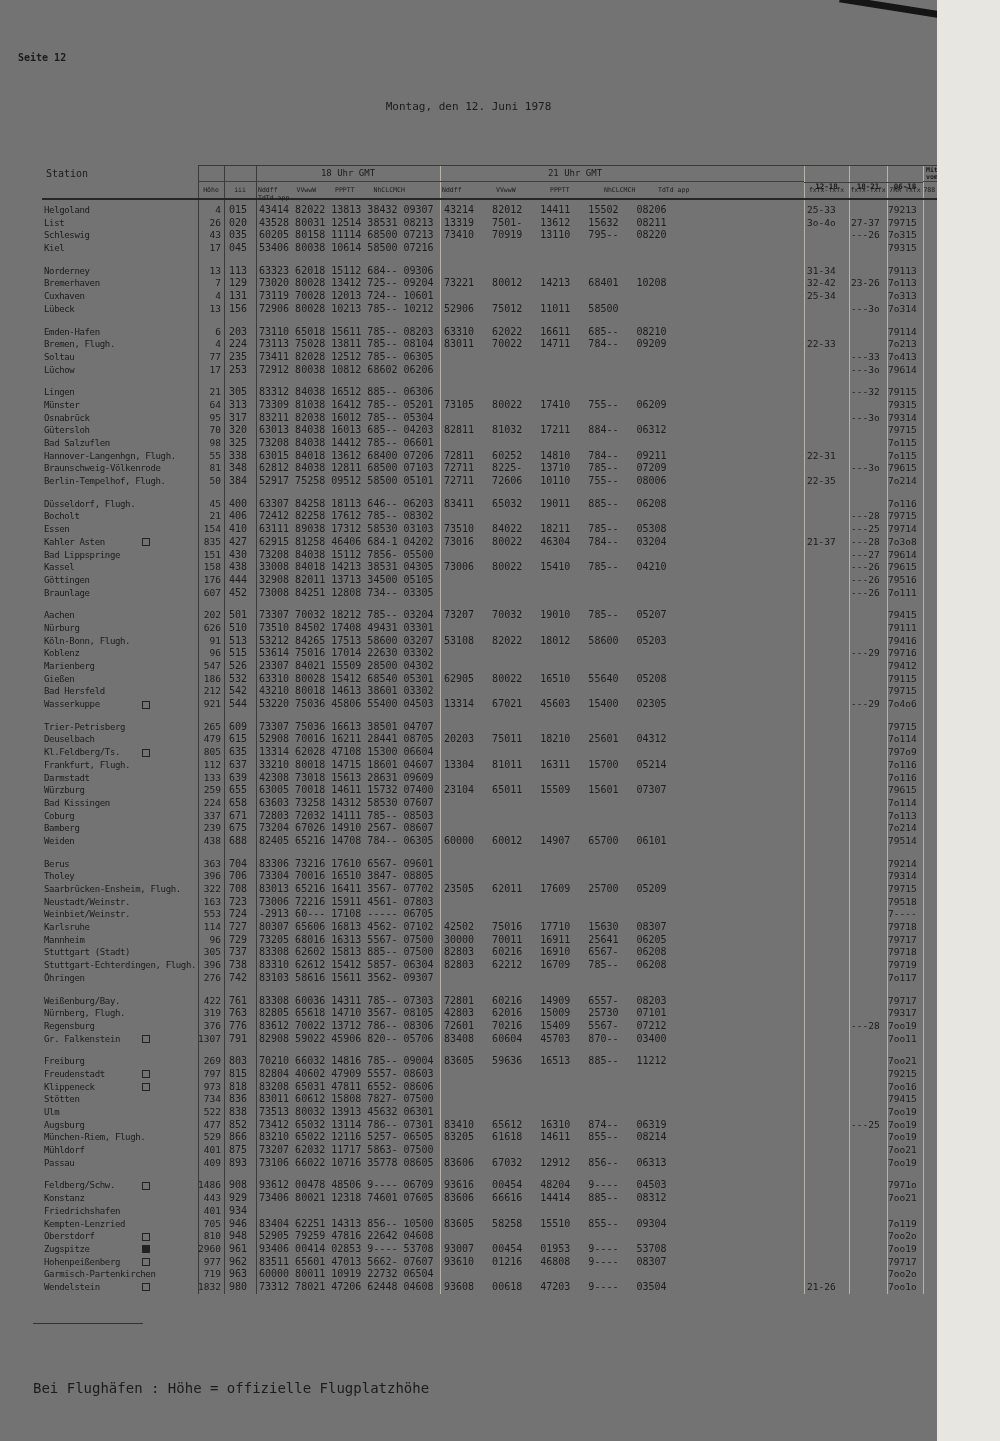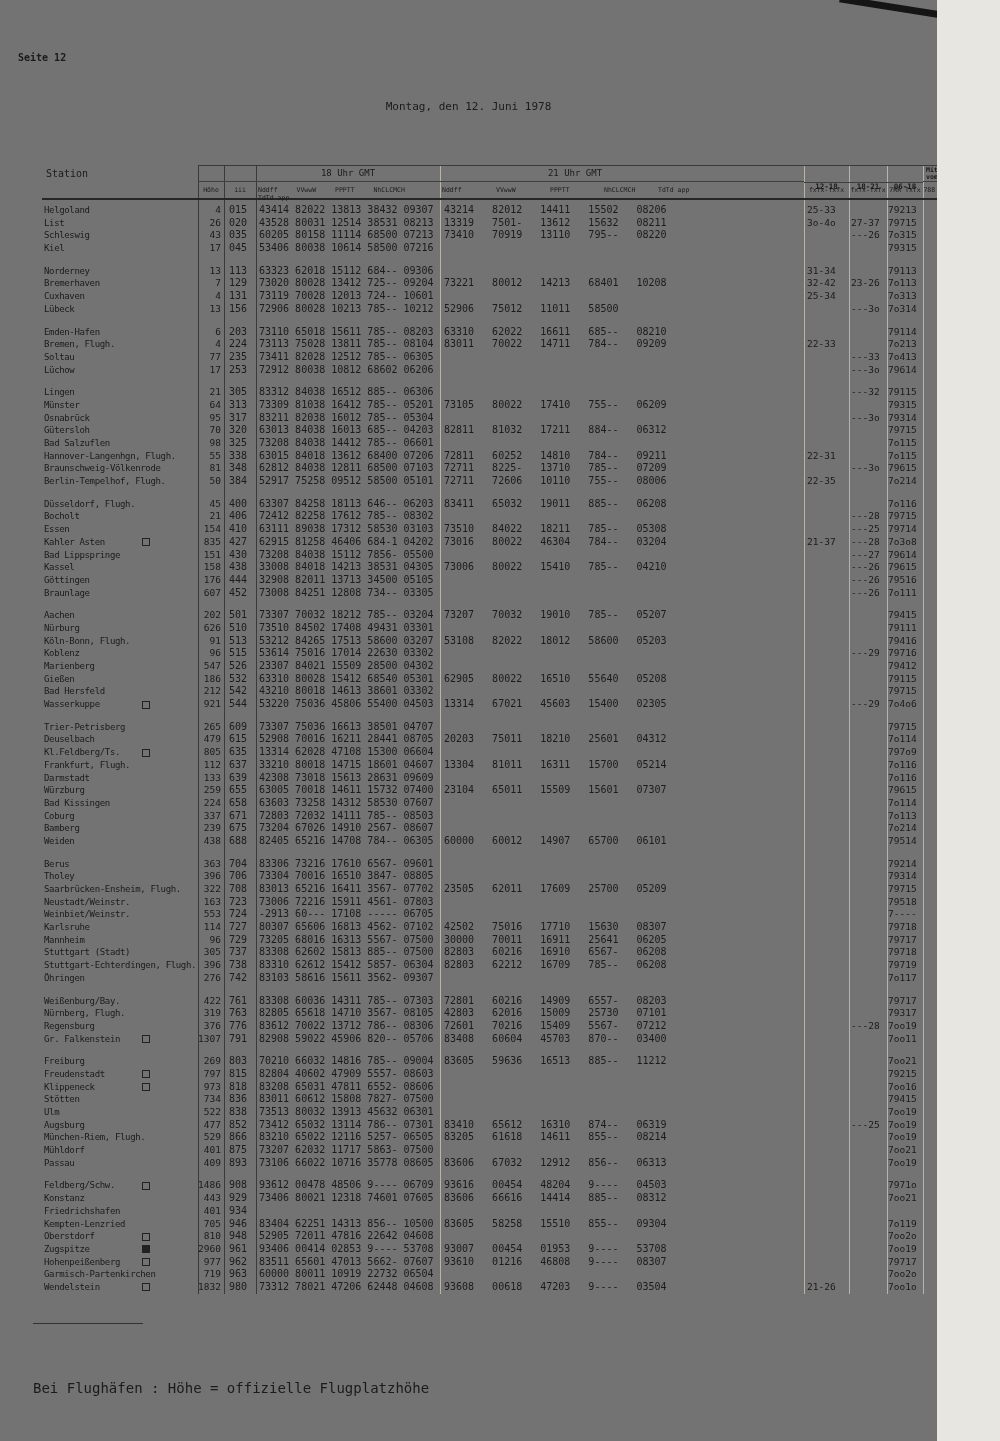--- a/index.html
+++ b/index.html
@@ -1011,21 +1011,21 @@
             <div class="c ca"></div>
             <div class="c cb"></div>
             <div class="c cp">7o119</div>
             <div class="c cm"></div>
             <div class="c cs"></div>
           </div>
           <div class="row">
             <div class="c station"><span>Oberstdorf</span><span class="sym"></span></div>
             <div class="c hoehe">810</div>
             <div class="c iii">948</div>
-            <div class="c obs18">52905 72011 47816 22642 04608</div>
+            <div class="c obs18">52905 79259 47816 22642 04608</div>
             <div class="c obs21"></div>
             <div class="c ca"></div>
             <div class="c cb"></div>
             <div class="c cp">7oo2o</div>
             <div class="c cm"></div>
             <div class="c cs"></div>
           </div>
           <div class="row">
             <div class="c station"><span>Zugspitze</span><span class="sym filled"></span></div>
             <div class="c hoehe">2960</div>

